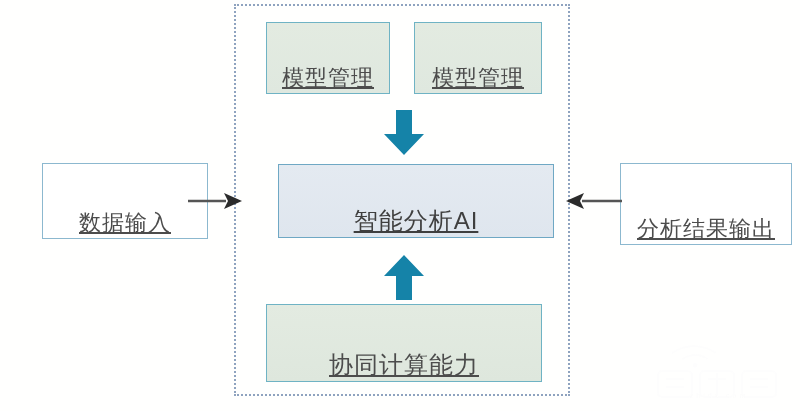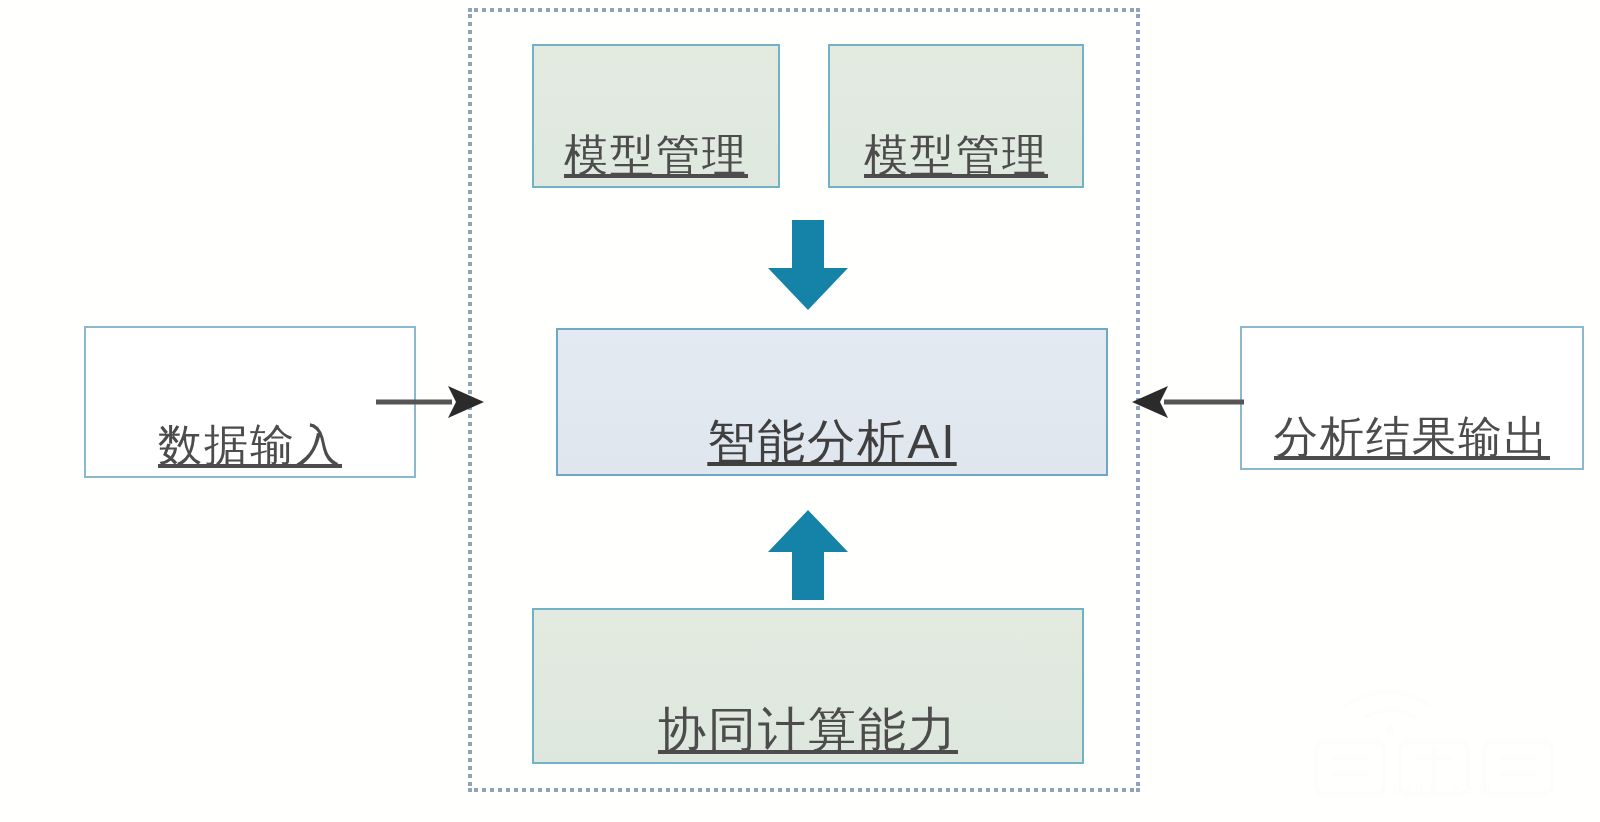--- a/index.html
+++ b/index.html
@@ -67,21 +67,21 @@
     background: #ffffff;
     font-size: 22px;
   }
 
   
   #box-model      { left: 266px; top: 22px;  width: 124px; height: 72px; }
   #box-metric     { left: 414px; top: 22px;  width: 128px; height: 72px; }
   #box-ai         { left: 266px; top: 164px; width: 276px; height: 74px; margin-left: 12px; }
   #box-compute    { left: 266px; top: 304px; width: 276px; height: 78px; }
   #box-input      { left: 22px;  top: 163px; width: 166px; height: 76px; margin-left: 20px; }
-  #box-output     { left: 620px; top: 163px; width: 172px; height: 72px; }
+  #box-output     { left: 620px; top: 163px; width: 172px; height: 82px; }
 
   
   .block-arrow {
     position: absolute;
     width: 44px;
     height: 46px;
   }
   #arrow-down { left: 382px; top: 110px; }
   #arrow-up   { left: 382px; top: 254px; }
 

